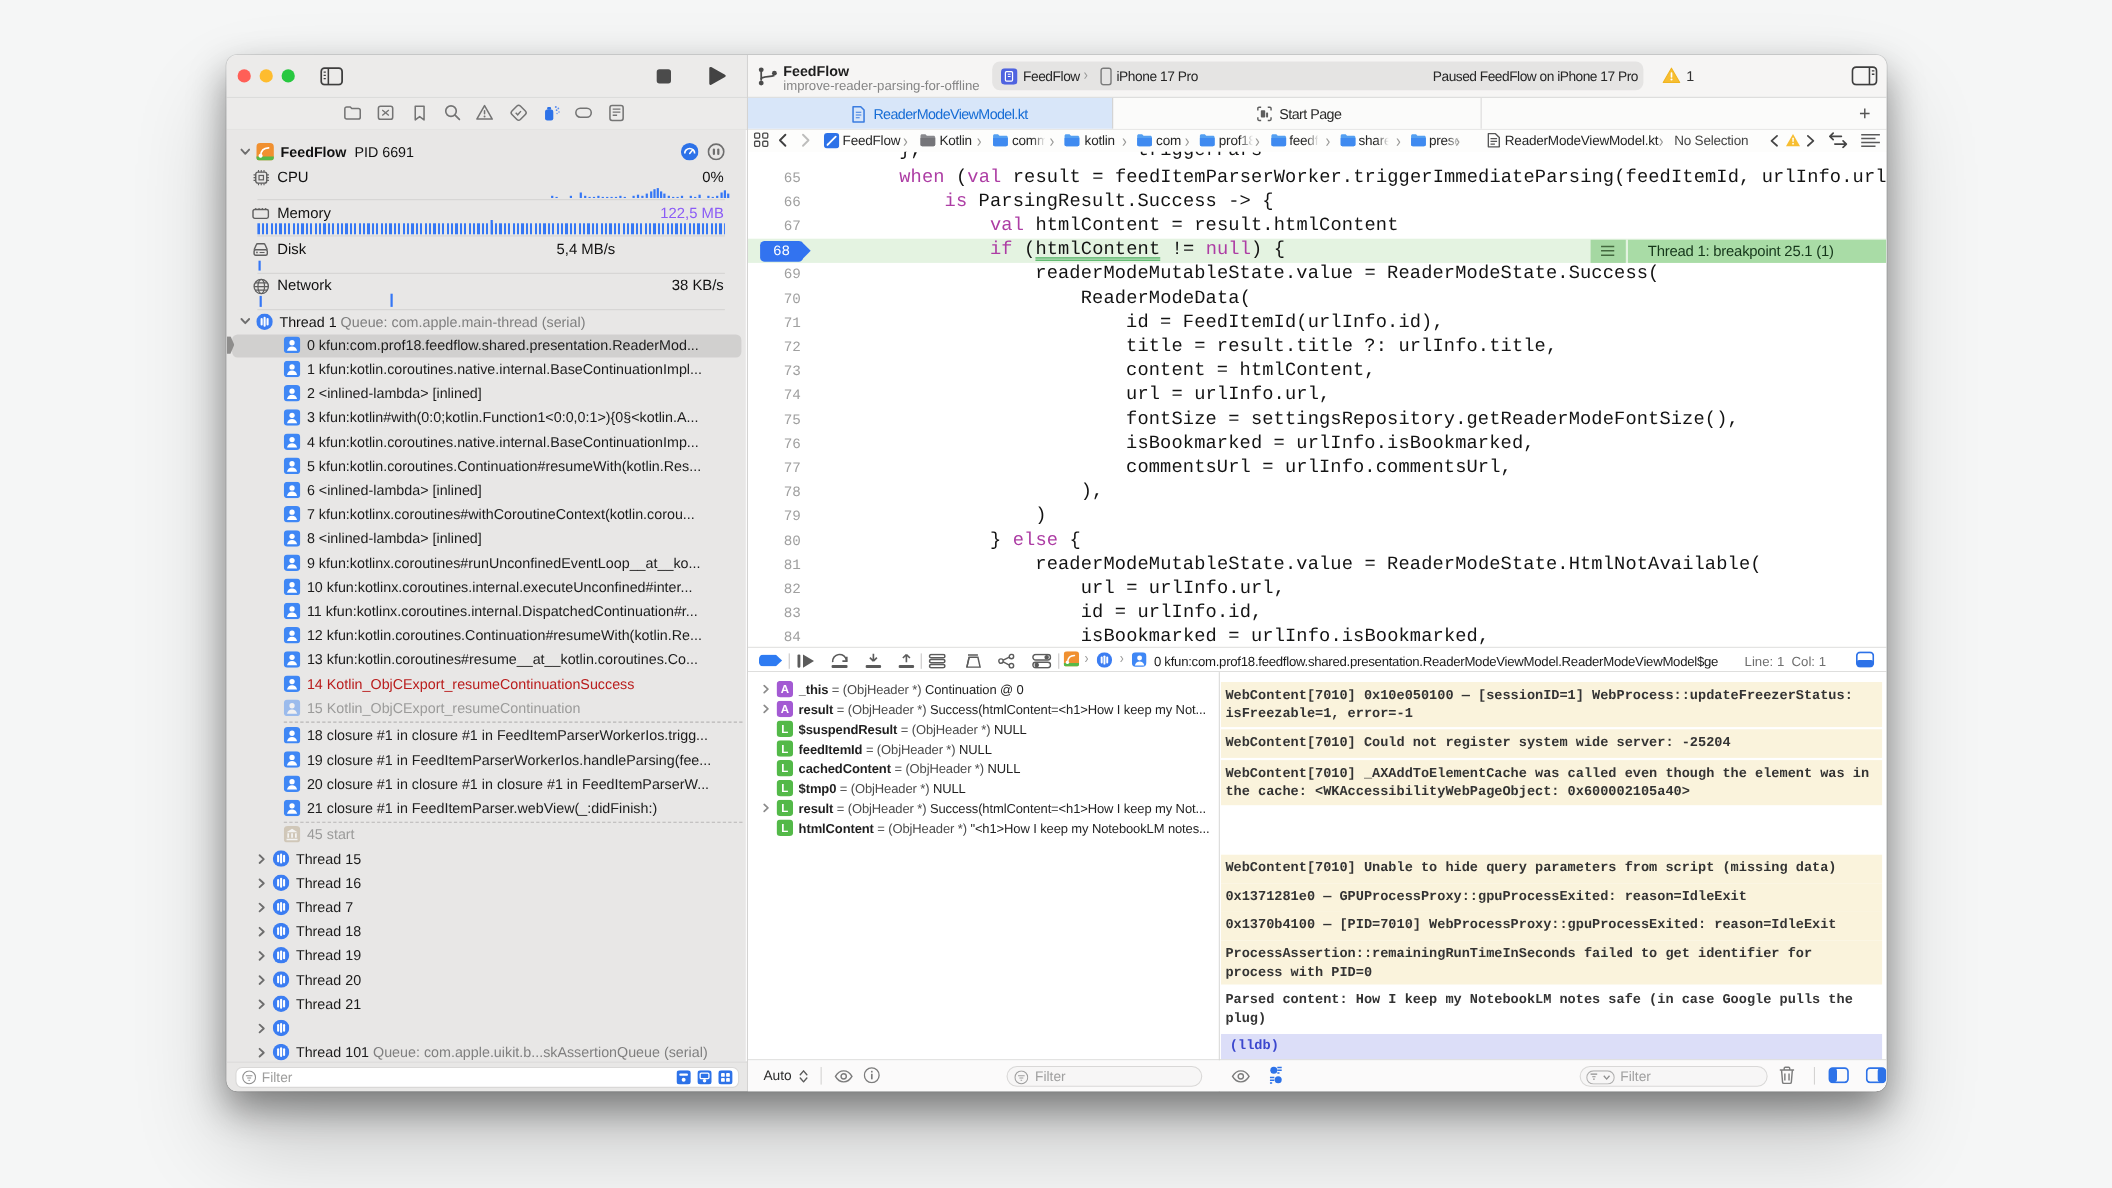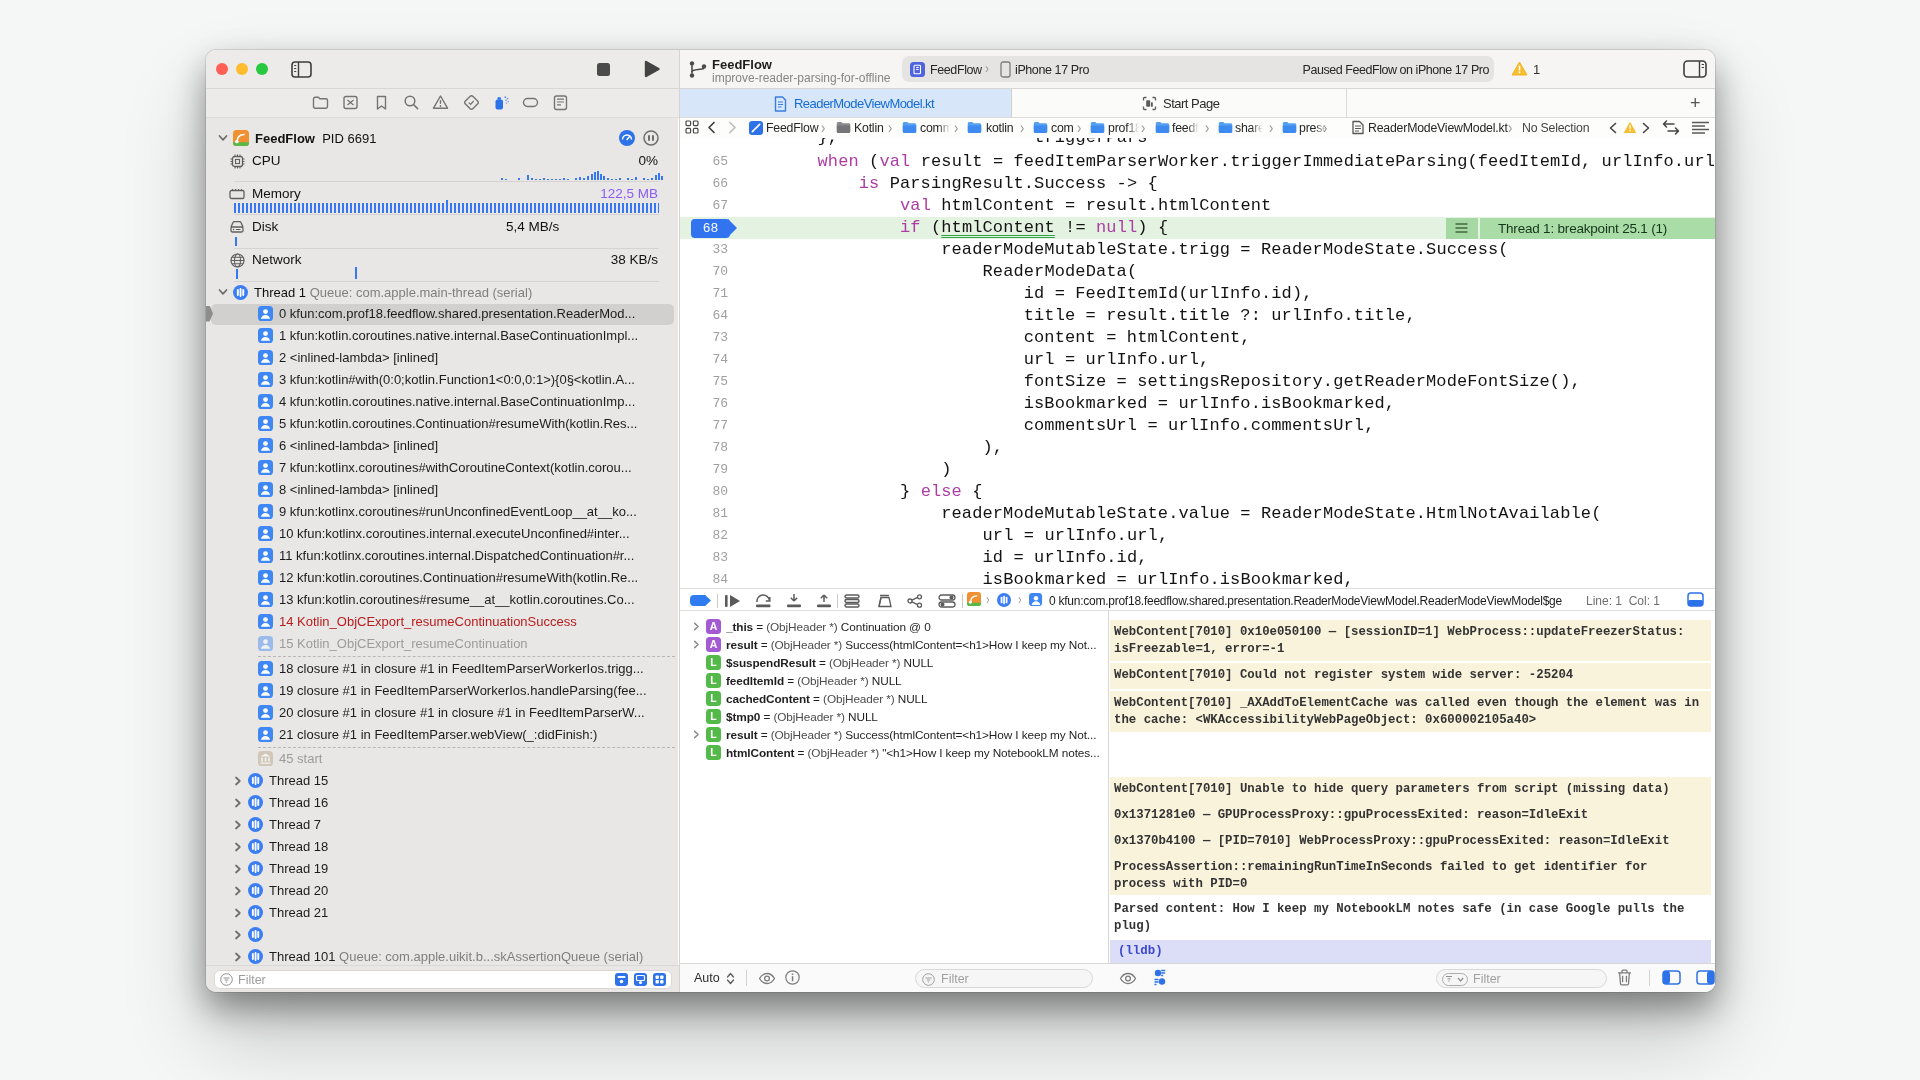--- a/index.html
+++ b/index.html
@@ -568,24 +568,24 @@
 <svg class="a" style="left:1485px;top:71px" width="19" height="13" viewBox="0 0 19 13">
       <path d="M1 1.5 h17 M1 5 h13 M1 8.5 h17 M1 12 h13" stroke="#5a5a5a" stroke-width="1.4"></path>
     </svg>
 <div class="a" style="left:474px;top:88px;width:1035px;height:450px;background:#fff;overflow:hidden" id="code">
 <div class="a" style="left:0;top:79px;width:1035px;height:22px;background:#e4f3e1"></div>
 <div class="cl" style="top:-11px"><span class="ct" style="left:137.5px">},                   triggerPars</span></div>
 <div class="cl" style="top:13px"><span class="ln" style="line-height:22px">65</span><span class="ct" style="left:137.5px"><k>when</k> (<k>val</k> result = feedItemParserWorker.triggerImmediateParsing(feedItemId, urlInfo.url)</span></div>
 <div class="cl" style="top:35px"><span class="ln" style="line-height:22px">66</span><span class="ct" style="left:178.7px"><k>is</k> ParsingResult.Success -&gt; {</span></div>
 <div class="cl" style="top:57px"><span class="ln" style="line-height:22px">67</span><span class="ct" style="left:220.0px"><k>val</k> htmlContent = result.htmlContent</span></div>
 <div class="cl" style="top:79px"><span class="ct" style="left:220.0px"><k>if</k> (<u>htmlContent</u> != <k>null</k>) {</span></div>
-<div class="cl" style="top:101px"><span class="ln" style="line-height:22px">33</span><span class="ct" style="left:261.2px">readerModeMutableState.trigg = ReaderModeState.Success(</span></div>
+<div class="cl" style="top:101px"><span class="ln" style="line-height:22px">69</span><span class="ct" style="left:261.2px">readerModeMutableState.value = ReaderModeState.Success(</span></div>
 <div class="cl" style="top:123px"><span class="ln" style="line-height:22px">70</span><span class="ct" style="left:302.5px">ReaderModeData(</span></div>
 <div class="cl" style="top:145px"><span class="ln" style="line-height:22px">71</span><span class="ct" style="left:343.7px">id = FeedItemId(urlInfo.id),</span></div>
-<div class="cl" style="top:167px"><span class="ln" style="line-height:22px">64</span><span class="ct" style="left:343.7px">title = result.title ?: urlInfo.title,</span></div>
+<div class="cl" style="top:167px"><span class="ln" style="line-height:22px">72</span><span class="ct" style="left:343.7px">title = result.title ?: urlInfo.title,</span></div>
 <div class="cl" style="top:189px"><span class="ln" style="line-height:22px">73</span><span class="ct" style="left:343.7px">content = htmlContent,</span></div>
 <div class="cl" style="top:211px"><span class="ln" style="line-height:22px">74</span><span class="ct" style="left:343.7px">url = urlInfo.url,</span></div>
 <div class="cl" style="top:233px"><span class="ln" style="line-height:22px">75</span><span class="ct" style="left:343.7px">fontSize = settingsRepository.getReaderModeFontSize(),</span></div>
 <div class="cl" style="top:255px"><span class="ln" style="line-height:22px">76</span><span class="ct" style="left:343.7px">isBookmarked = urlInfo.isBookmarked,</span></div>
 <div class="cl" style="top:277px"><span class="ln" style="line-height:22px">77</span><span class="ct" style="left:343.7px">commentsUrl = urlInfo.commentsUrl,</span></div>
 <div class="cl" style="top:299px"><span class="ln" style="line-height:22px">78</span><span class="ct" style="left:302.5px">),</span></div>
 <div class="cl" style="top:321px"><span class="ln" style="line-height:22px">79</span><span class="ct" style="left:261.2px">)</span></div>
 <div class="cl" style="top:343px"><span class="ln" style="line-height:22px">80</span><span class="ct" style="left:220.0px">} <k>else</k> {</span></div>
 <div class="cl" style="top:365px"><span class="ln" style="line-height:22px">81</span><span class="ct" style="left:261.2px">readerModeMutableState.value = ReaderModeState.HtmlNotAvailable(</span></div>
 <div class="cl" style="top:387px"><span class="ln" style="line-height:22px">82</span><span class="ct" style="left:302.5px">url = urlInfo.url,</span></div>

